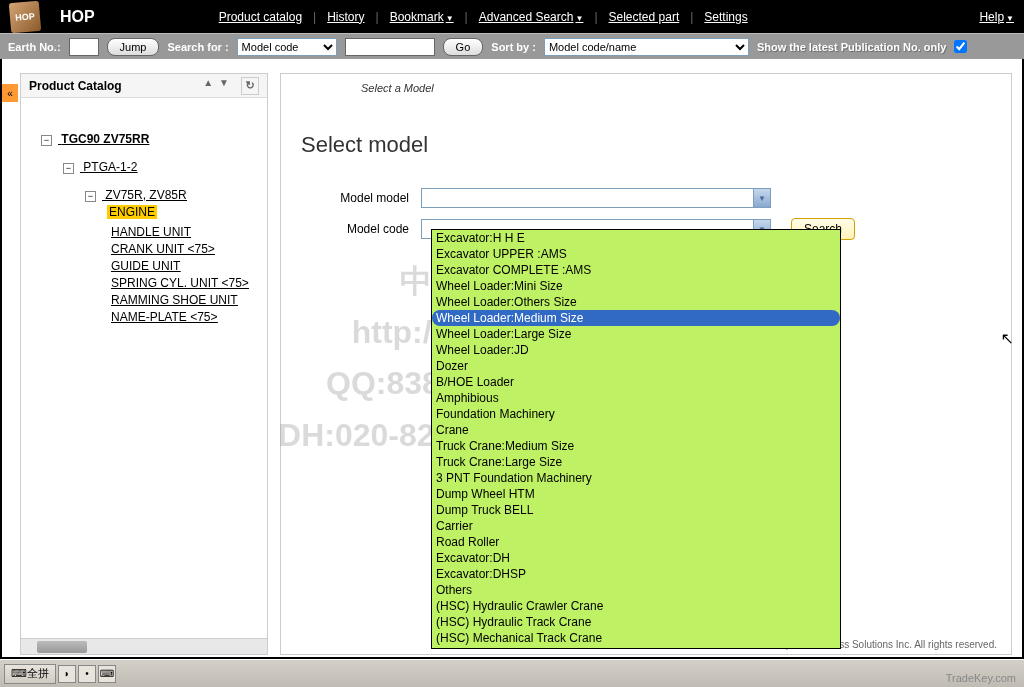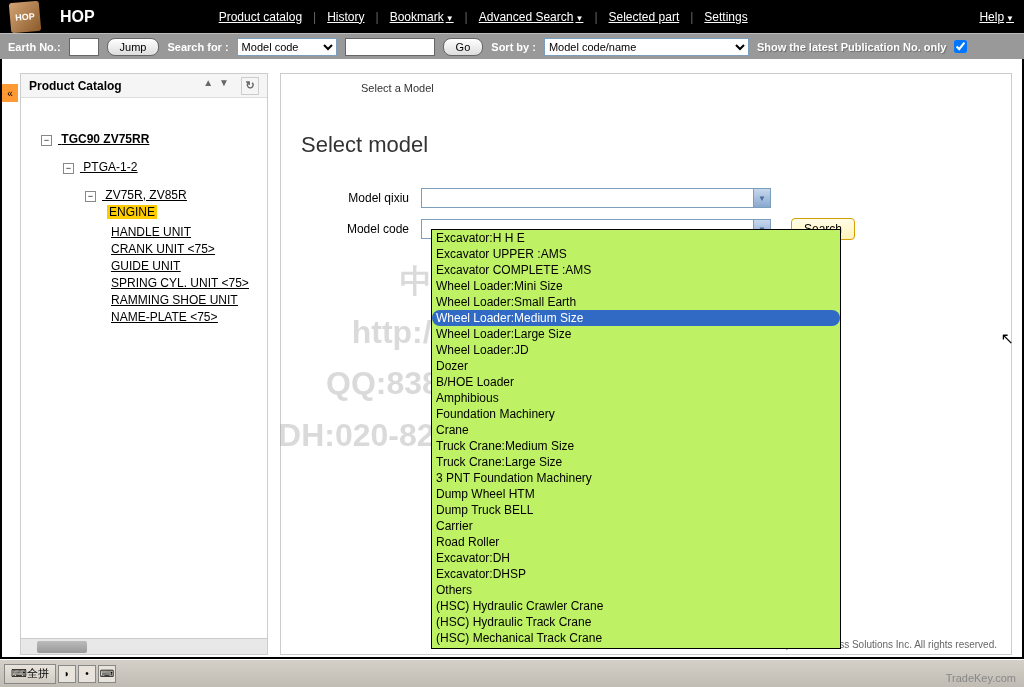--- a/index.html
+++ b/index.html
@@ -34,21 +34,21 @@
 .tree-toggle { display: inline-block; width: 11px; height: 11px; border: 1px solid #888; text-align: center; line-height: 9px; font-size: 9px; margin-right: 6px; cursor: pointer; background: #fff; }
 .tree-label { cursor: pointer; }
 .tree-label.bold { font-weight: bold; }
 .tree-children { margin-left: 22px; }
 .tree-leaf { margin: 3px 0; padding-left: 4px; cursor: pointer; }
 .tree-leaf.highlighted { background: #ffcc00; display: inline-block; padding: 0 2px; text-align: center; }
 .sidebar-scrollbar { position: absolute; bottom: 0; left: 0; right: 0; height: 16px; background: #e8e8e8; border-top: 1px solid #ccc; }
 .sidebar-scrollbar-thumb { position: absolute; left: 16px; top: 2px; width: 50px; height: 12px; background: linear-gradient(#bbb, #999); border-radius: 2px; }
 
 .content { position: absolute; left: 278px; top: 14px; right: 10px; height: 582px; border: 1px solid #ccc; background: #fff; }
-.breadcrumb { padding: 8px 80px; font-size: 11px; color: #333; }
+.breadcrumb { padding: 8px 80px; font-size: 11px; color: #333; font-style: italic; }
 .select-model-title { padding: 30px 20px 20px 20px; font-size: 22px; color: #333; }
 .form-row { display: flex; align-items: center; margin: 10px 20px; }
 .form-label { width: 120px; text-align: right; font-size: 12px; padding-right: 12px; }
 .form-select { width: 350px; height: 20px; border: 1px solid #7b9ebd; background: #fff; position: relative; }
 .select-arrow { position: absolute; right: 0; top: 0; width: 17px; height: 18px; background: linear-gradient(#c7d8ed, #89a8d0); border-left: 1px solid #7b9ebd; display: flex; align-items: center; justify-content: center; font-size: 8px; color: #4a6a9a; }
 .search-btn { margin-left: 20px; padding: 3px 12px; border: 1px solid #d4a000; border-radius: 4px; background: linear-gradient(#fffde8, #fff3b8); font-size: 12px; cursor: pointer; }
 
 .dropdown-list { position: absolute; left: 150px; top: 155px; width: 410px; max-height: 420px; overflow-y: auto; background: #bef264; border: 1px solid #000; z-index: 100; font-size: 12px; }
 .dropdown-list::-webkit-scrollbar { width: 17px; }
 .dropdown-list::-webkit-scrollbar-track { background: #e8e8e8; }
@@ -140,39 +140,39 @@
     </div>
     <div class="sidebar-scrollbar">
       <div class="sidebar-scrollbar-thumb"></div>
     </div>
   </div>
 
   <div class="content">
     <div class="breadcrumb">Select a Model</div>
     <div class="select-model-title">Select model</div>
     <div class="form-row">
-      <div class="form-label">Model qixiu</div>
+      <div class="form-label">Model model</div>
       <div class="form-select">
         <div class="select-arrow">▼</div>
       </div>
     </div>
     <div class="form-row">
       <div class="form-label">Model code</div>
       <div class="form-select">
         <div class="select-arrow">▼</div>
       </div>
       <button class="search-btn">Search</button>
     </div>
 
     <div class="dropdown-list" id="dropdown-list">
         <div class="dropdown-item">Excavator:H H E</div>
         <div class="dropdown-item">Excavator UPPER :AMS</div>
         <div class="dropdown-item">Excavator COMPLETE :AMS</div>
         <div class="dropdown-item">Wheel Loader:Mini Size</div>
-        <div class="dropdown-item">Wheel Loader:Small Earth</div>
+        <div class="dropdown-item">Wheel Loader:Others Size</div>
         <div class="dropdown-item highlighted">Wheel Loader:Medium Size</div>
         <div class="dropdown-item">Wheel Loader:Large Size</div>
         <div class="dropdown-item">Wheel Loader:JD</div>
         <div class="dropdown-item">Dozer</div>
         <div class="dropdown-item">B/HOE Loader</div>
         <div class="dropdown-item">Amphibious</div>
         <div class="dropdown-item">Foundation Machinery</div>
         <div class="dropdown-item">Crane</div>
         <div class="dropdown-item">Truck Crane:Medium Size</div>
         <div class="dropdown-item">Truck Crane:Large Size</div>

